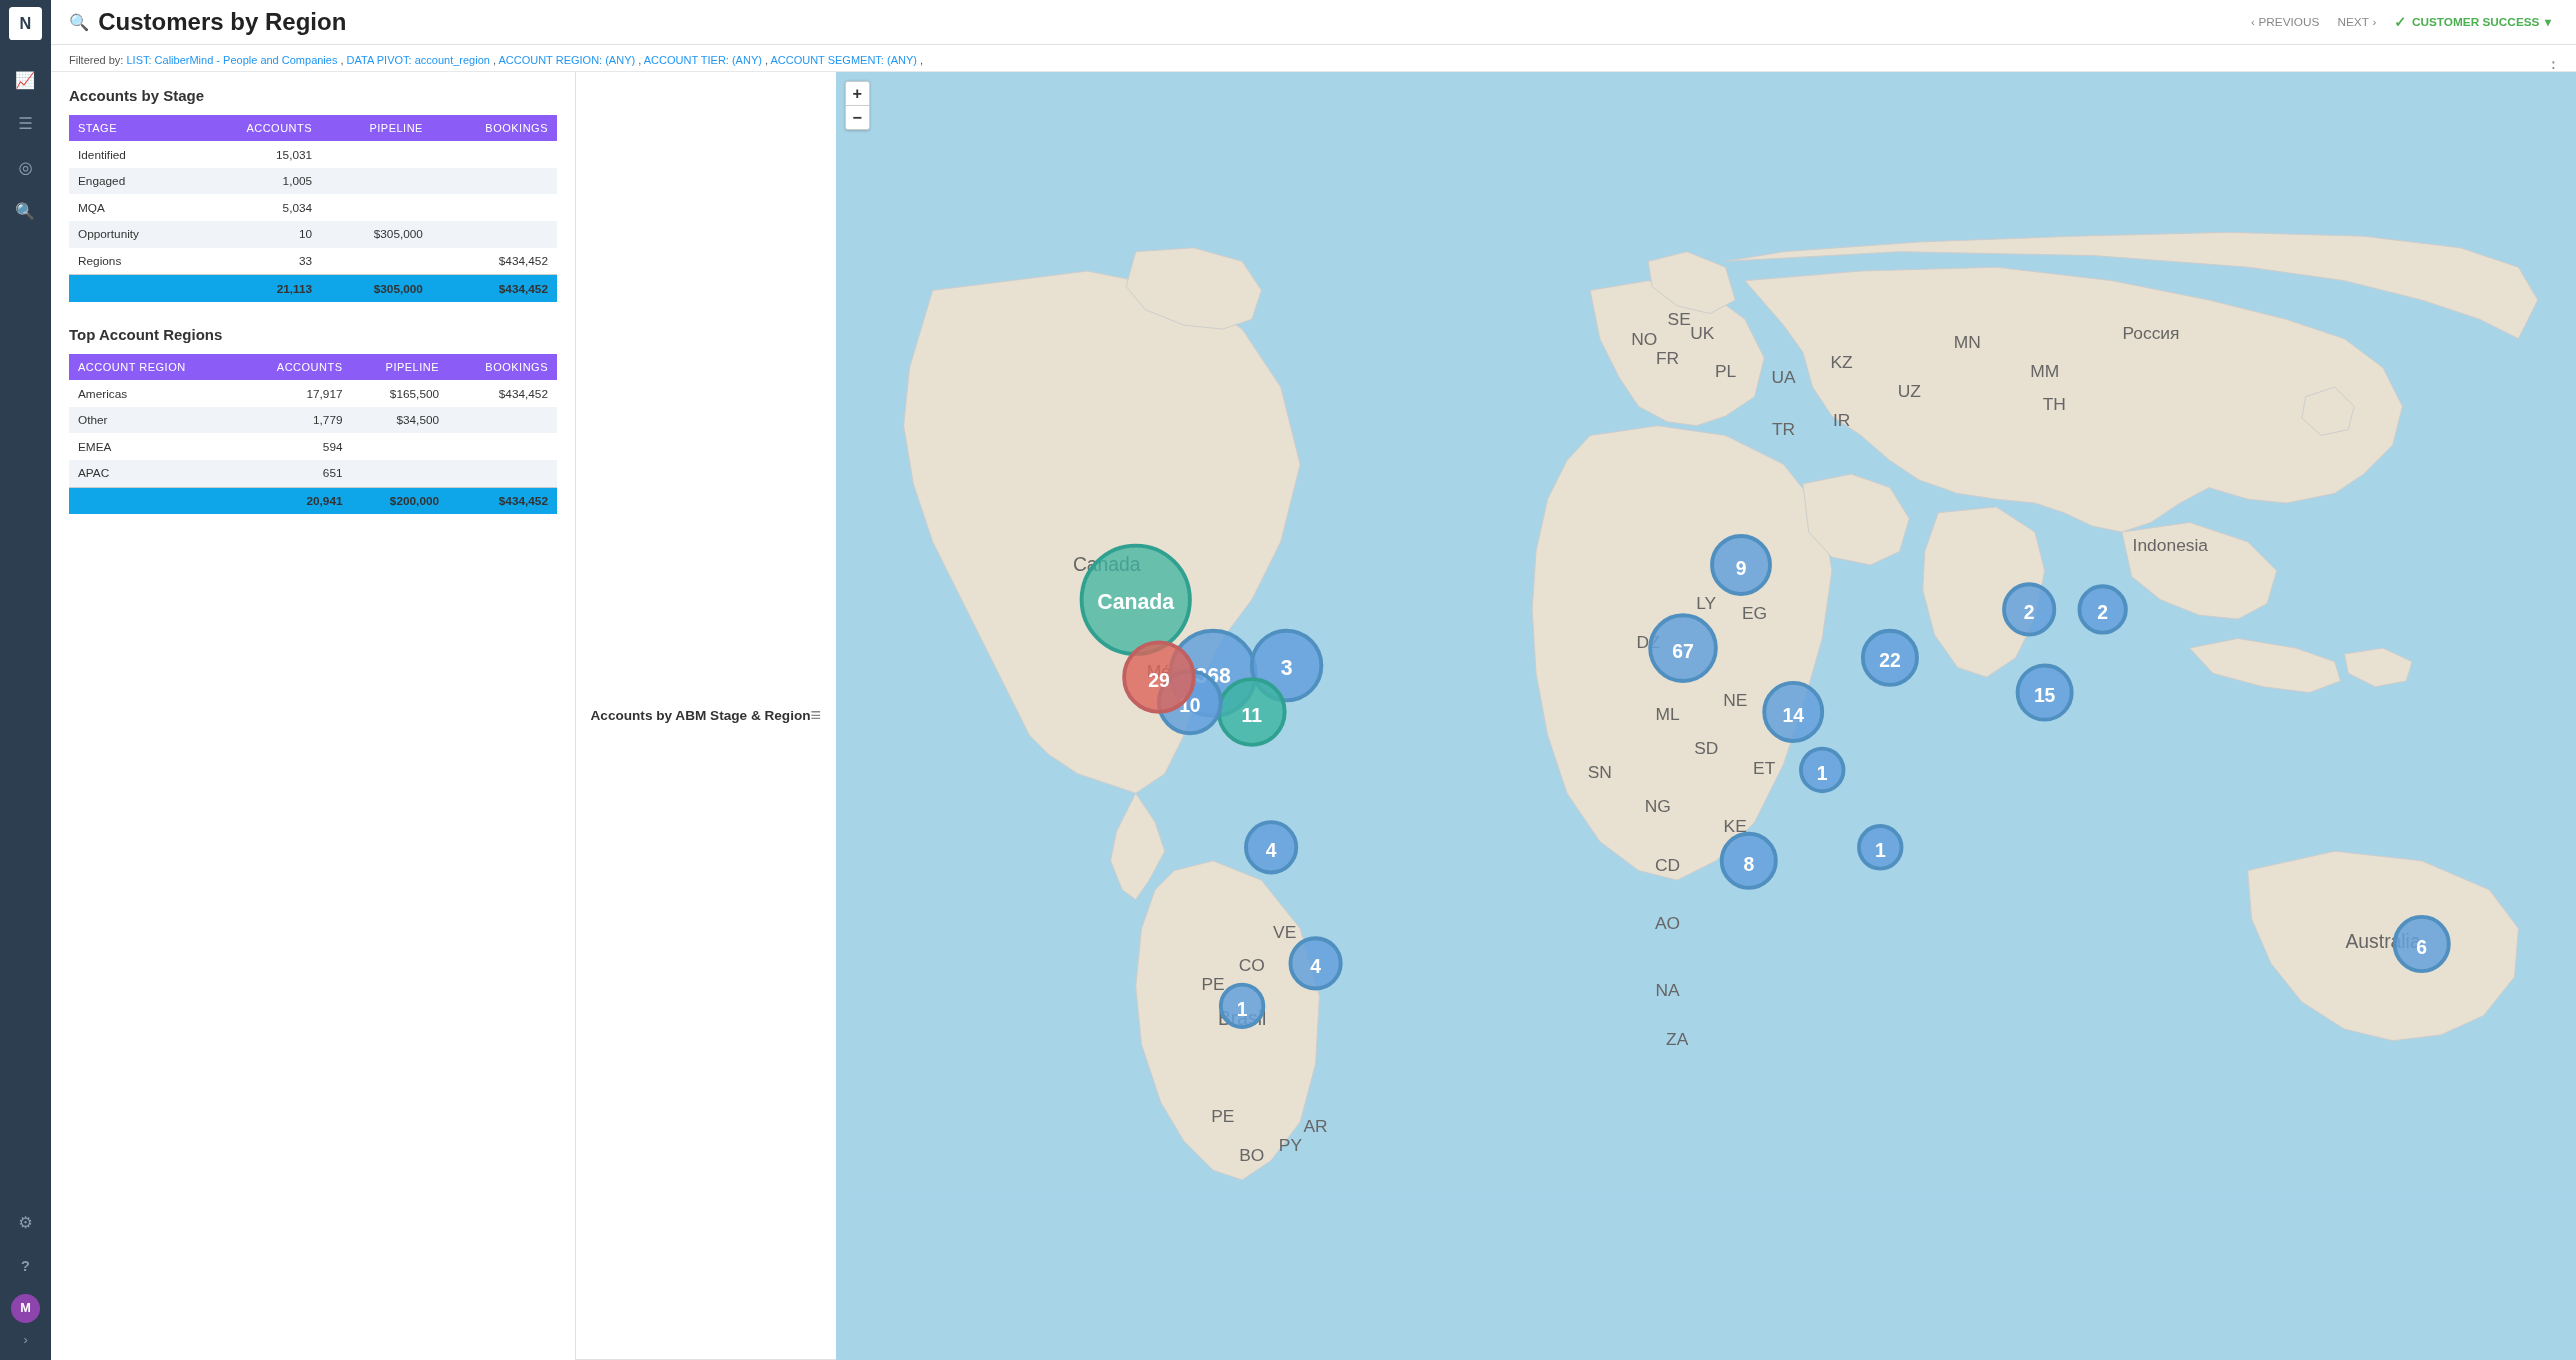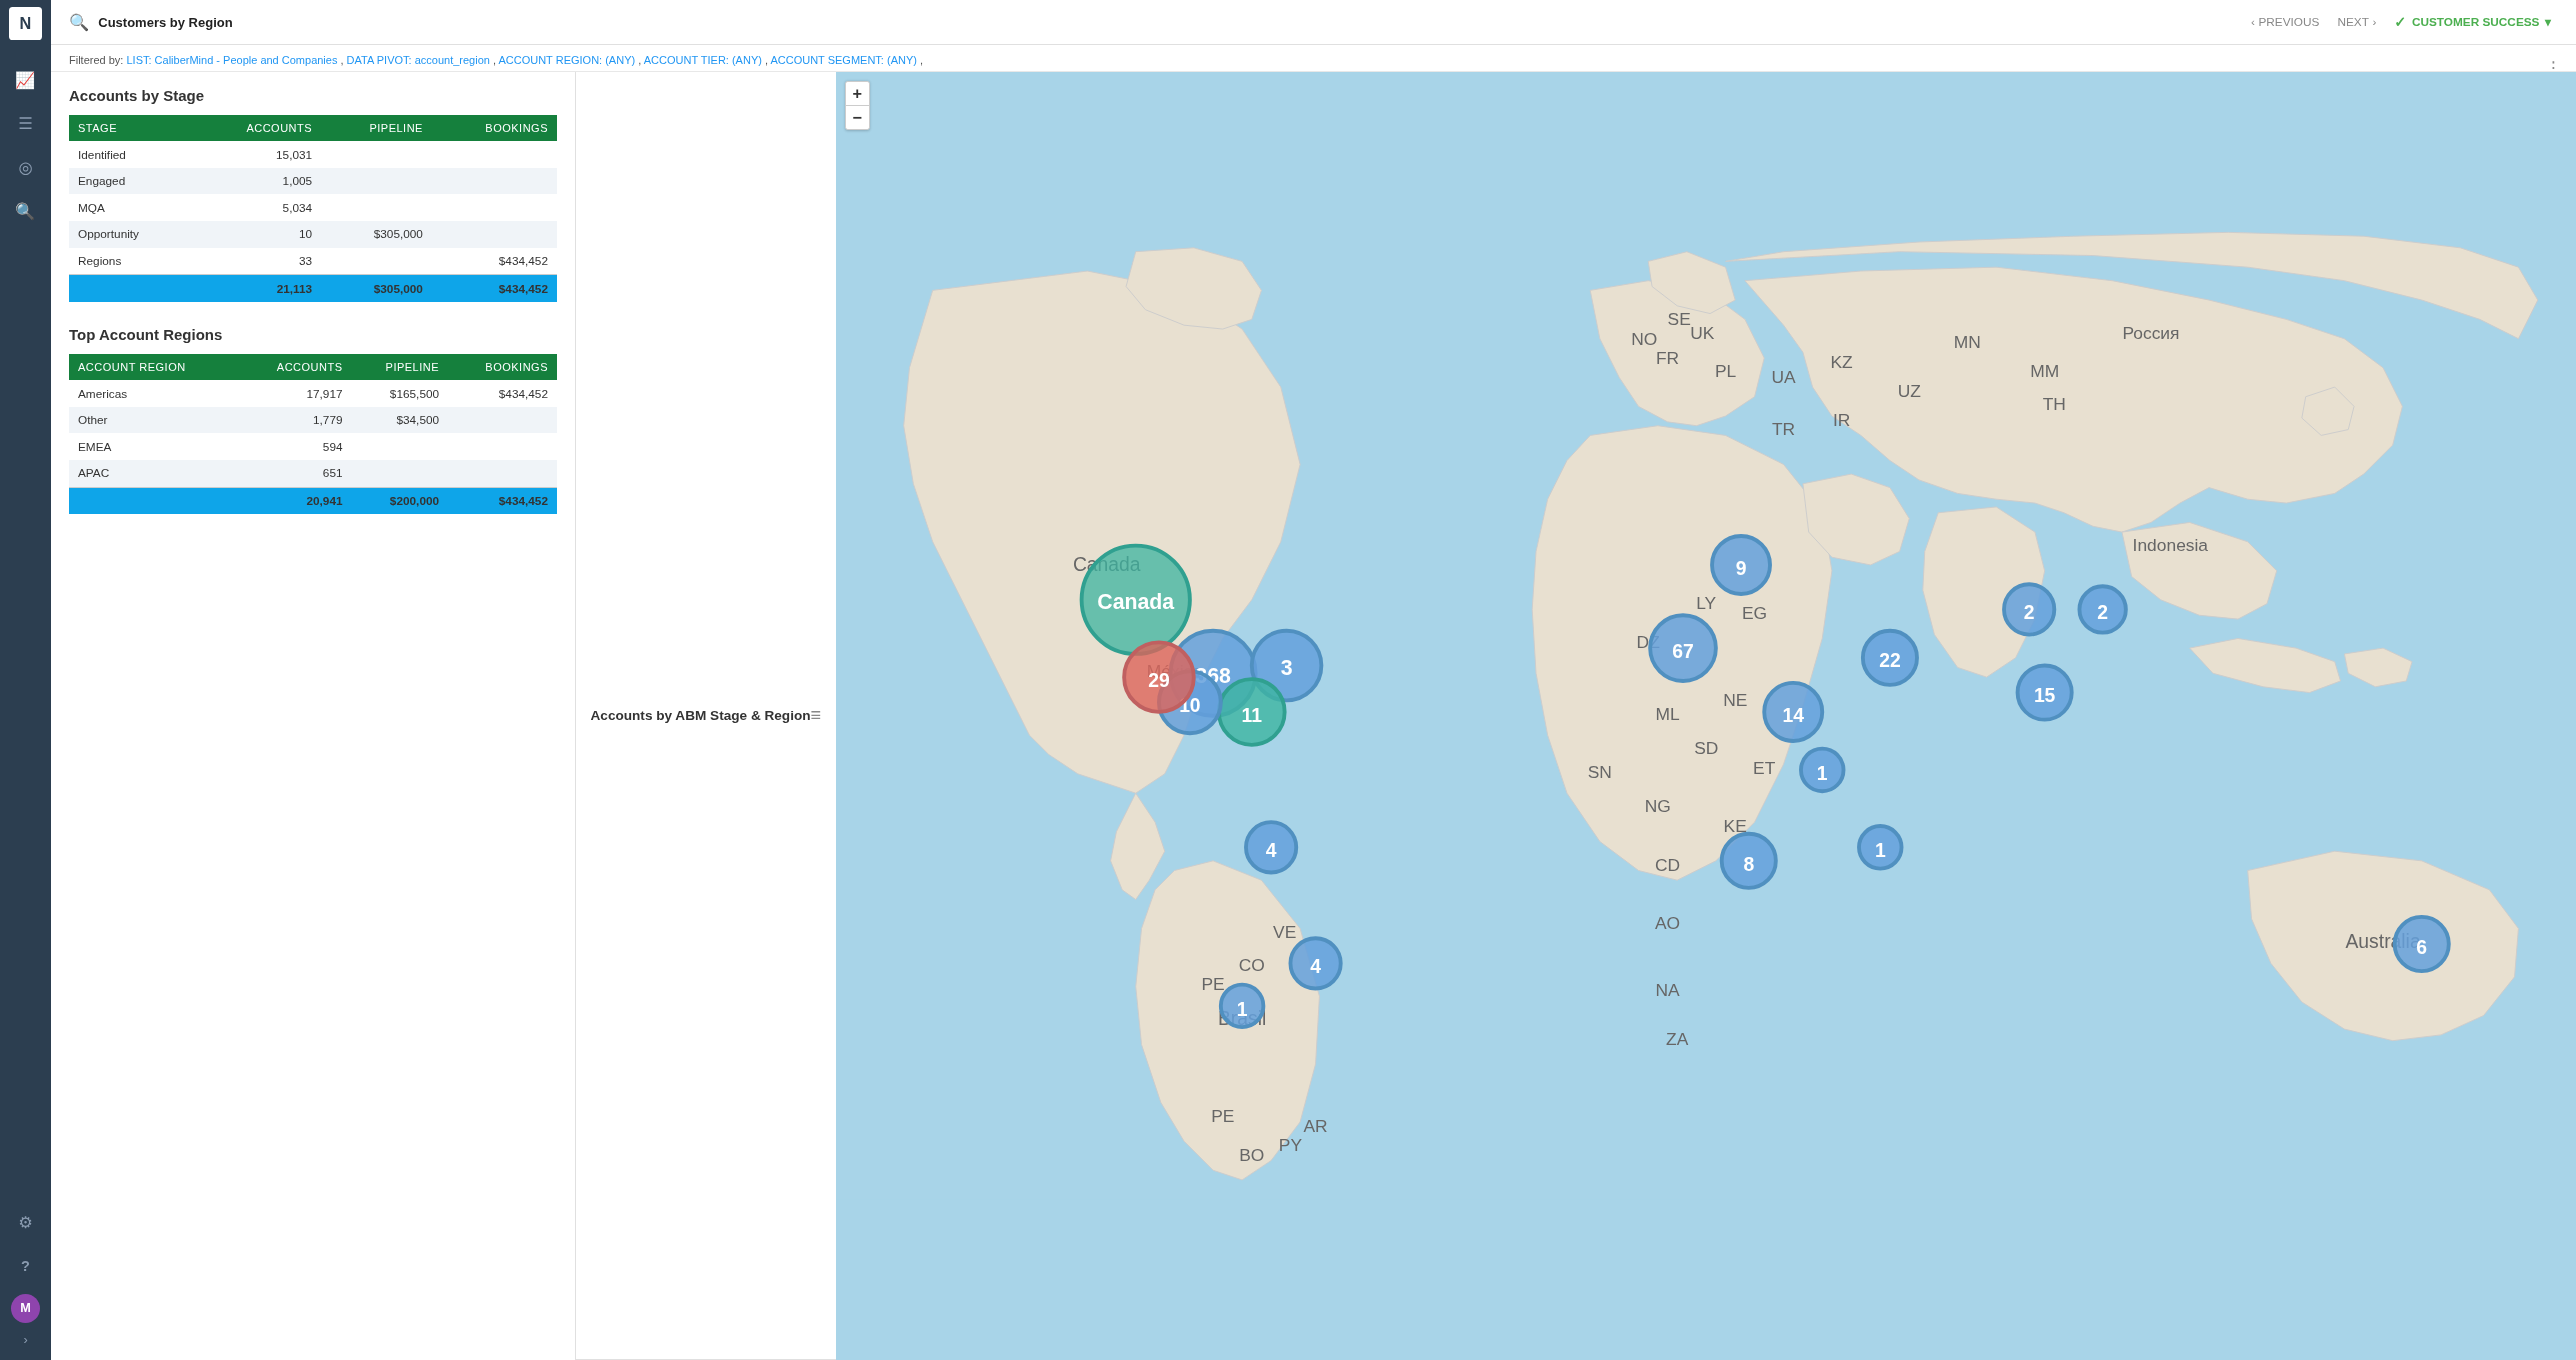--- a/index.html
+++ b/index.html
@@ -68,21 +68,21 @@
       border-bottom: 0.9px solid #e0e0e0;
       background: #fff;
       flex-shrink: 0;
     }
     .header-search-icon {
       color: #5b9bd5;
       font-size: 16.3px;
       margin-right: 9px;
     }
     .header-title {
-      font-size: 13px;
+      font-size: 24px;
       font-weight: 600;
       color: #222;
     }
     .header-nav {
       margin-left: auto;
       display: flex;
       align-items: center;
       gap: 3.6px;
     }
     .nav-btn {
@@ -141,21 +141,21 @@
     }
 
     
     .data-table {
       width: 100%;
       border-collapse: collapse;
       font-size: 11.8px;
       margin-bottom: 14.5px;
     }
     .data-table thead tr {
-      background: #15803d;
+      background: #8b5cf6;
       color: #fff;
     }
     .data-table thead th {
       padding: 7.2px 9px;
       text-align: left;
       font-weight: 500;
       font-size: 11px;
       letter-spacing: 0.5px;
     }
     .data-table thead th:not(:first-child) { text-align: right; }

